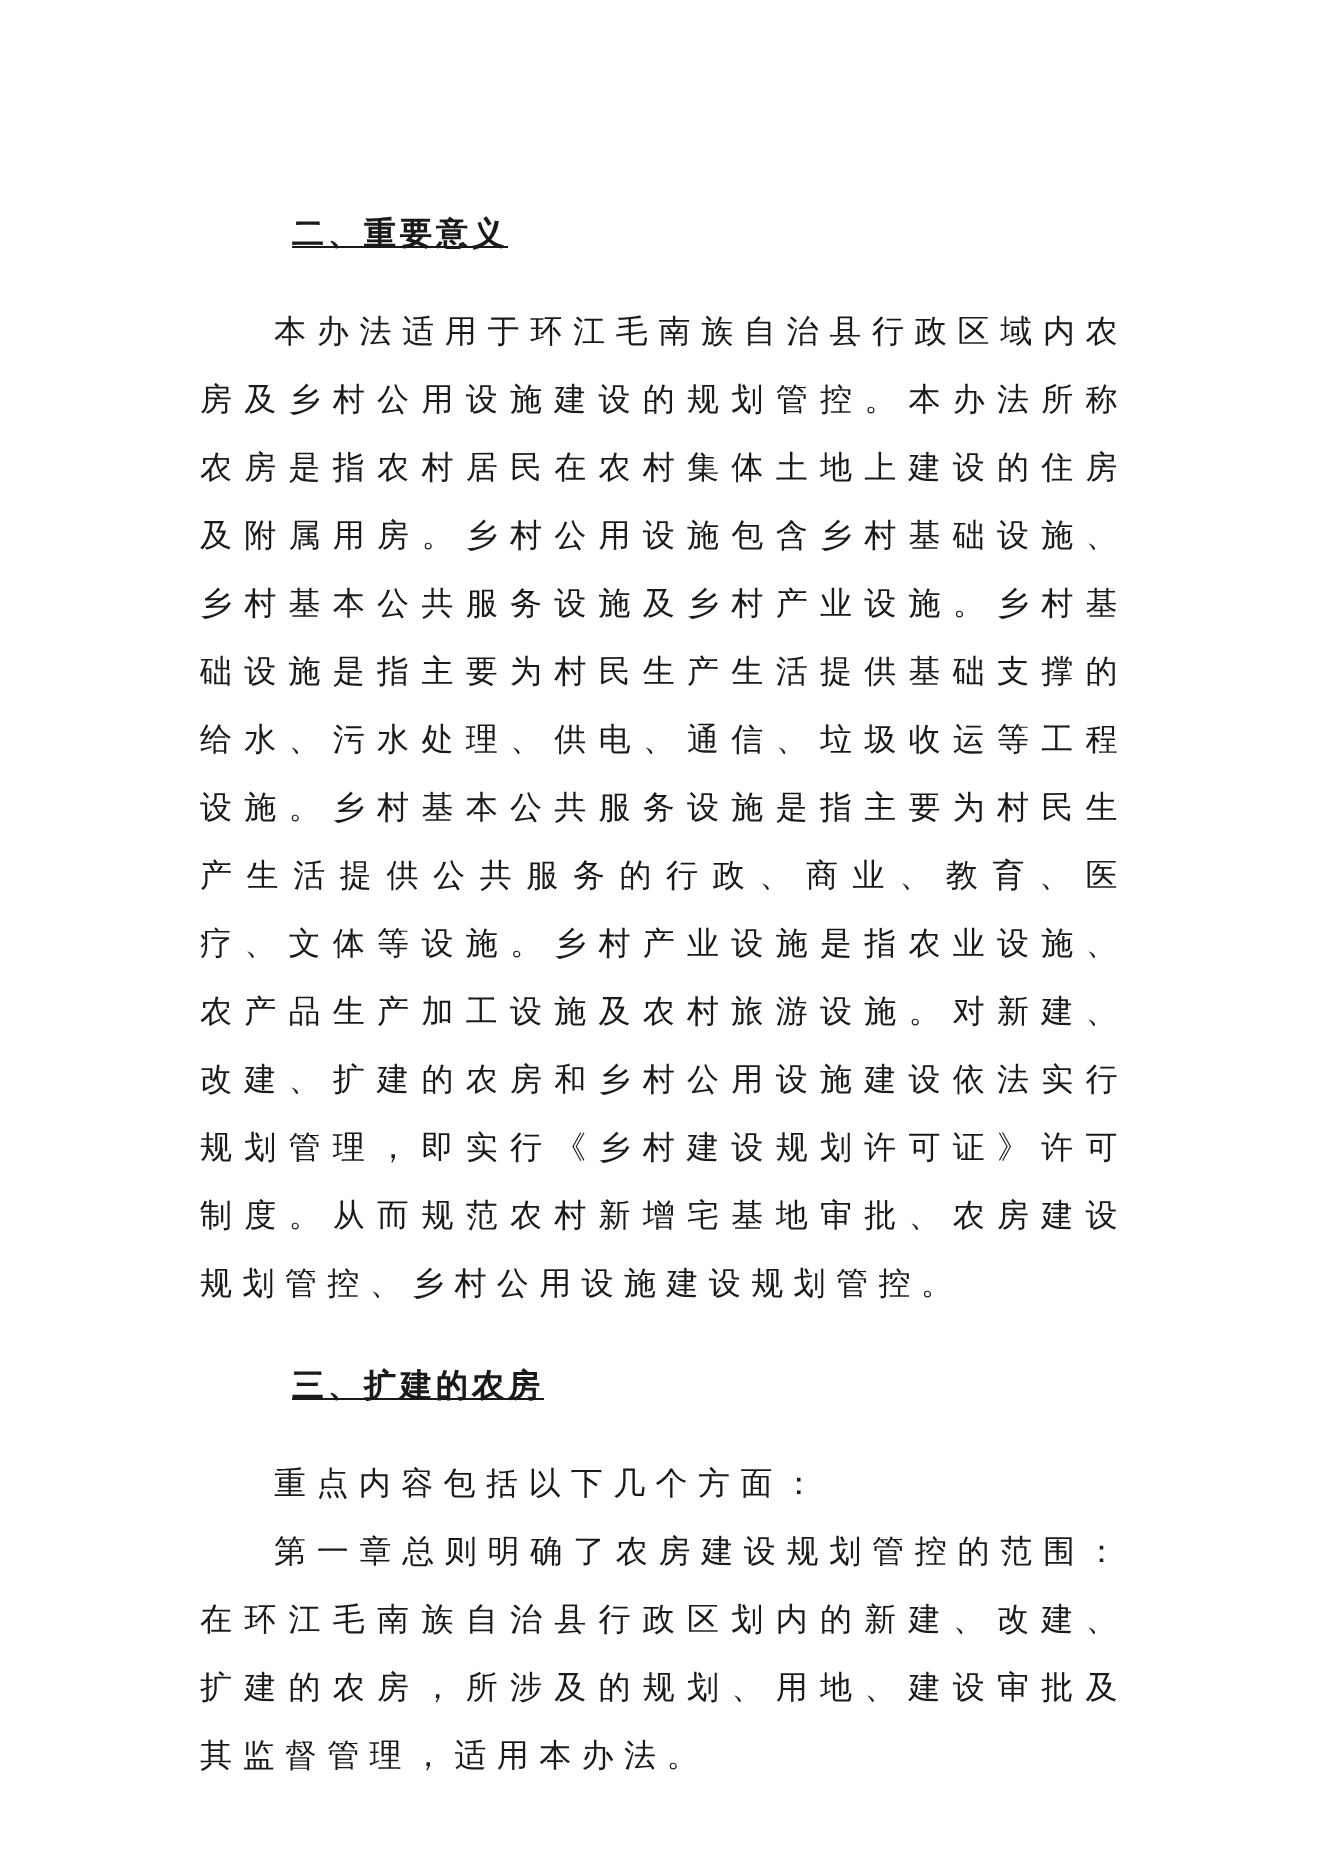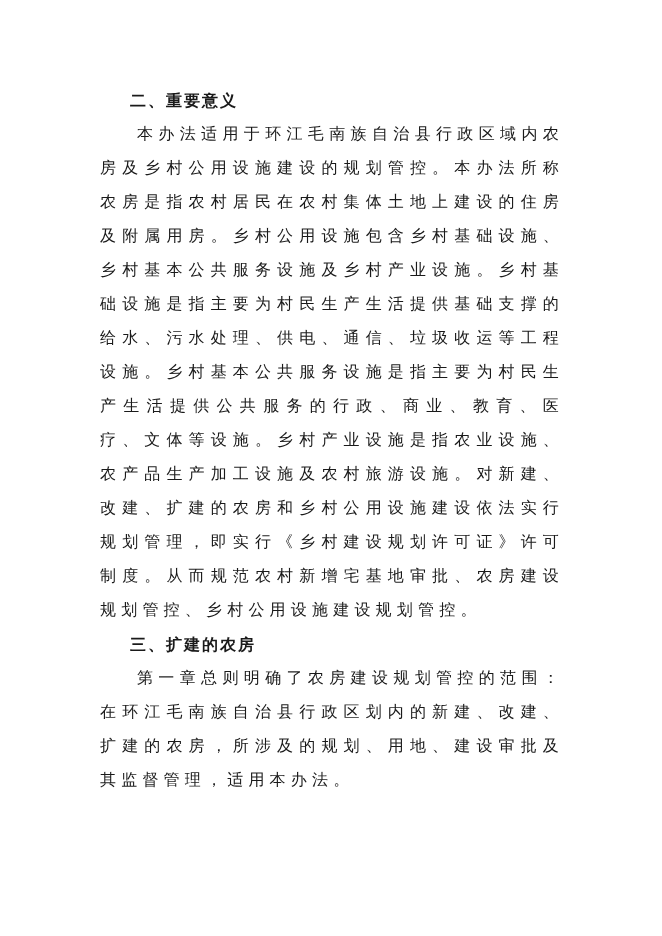--- a/index.html
+++ b/index.html
@@ -16,28 +16,30 @@
     letter-spacing: 5.2px;
   }
   .para {
     margin: 0;
     text-align: justify;
     text-align-last: left;
     word-break: break-all;
   }
   .indent { text-indent: 37px; font-family: Liberation Mono, monospace; }
   .heading {
-    margin: 0;
+    margin: 16px;
     padding-left: 30px;
     font-family: "DejaVu Sans", "Liberation Sans", sans-serif;
     font-weight: bold;
     letter-spacing: 2px;
+    text-decoration: underline;
   }
 </style>
 </head>
 <body>
 
 <div class="page">
   <p class="heading">二、重要意义</p>
   <p class="para indent">本办法适用于环江毛南族自治县行政区域内农房及乡村公用设施建设的规划管控。本办法所称农房是指农村居民在农村集体土地上建设的住房及附属用房。乡村公用设施包含乡村基础设施、乡村基本公共服务设施及乡村产业设施。乡村基础设施是指主要为村民生产生活提供基础支撑的给水、污水处理、供电、通信、垃圾收运等工程设施。乡村基本公共服务设施是指主要为村民生产生活提供公共服务的行政、商业、教育、医疗、文体等设施。乡村产业设施是指农业设施、农产品生产加工设施及农村旅游设施。对新建、改建、扩建的农房和乡村公用设施建设依法实行规划管理，即实行《乡村建设规划许可证》许可制度。从而规范农村新增宅基地审批、农房建设规划管控、乡村公用设施建设规划管控。</p>
   <p class="heading">三、扩建的农房</p>
+  <p class="para indent">重点内容包括以下几个方面：</p>
   <p class="para indent">第一章总则明确了农房建设规划管控的范围：在环江毛南族自治县行政区划内的新建、改建、扩建的农房，所涉及的规划、用地、建设审批及其监督管理，适用本办法。</p>
 </div>
 
 </body></html>

